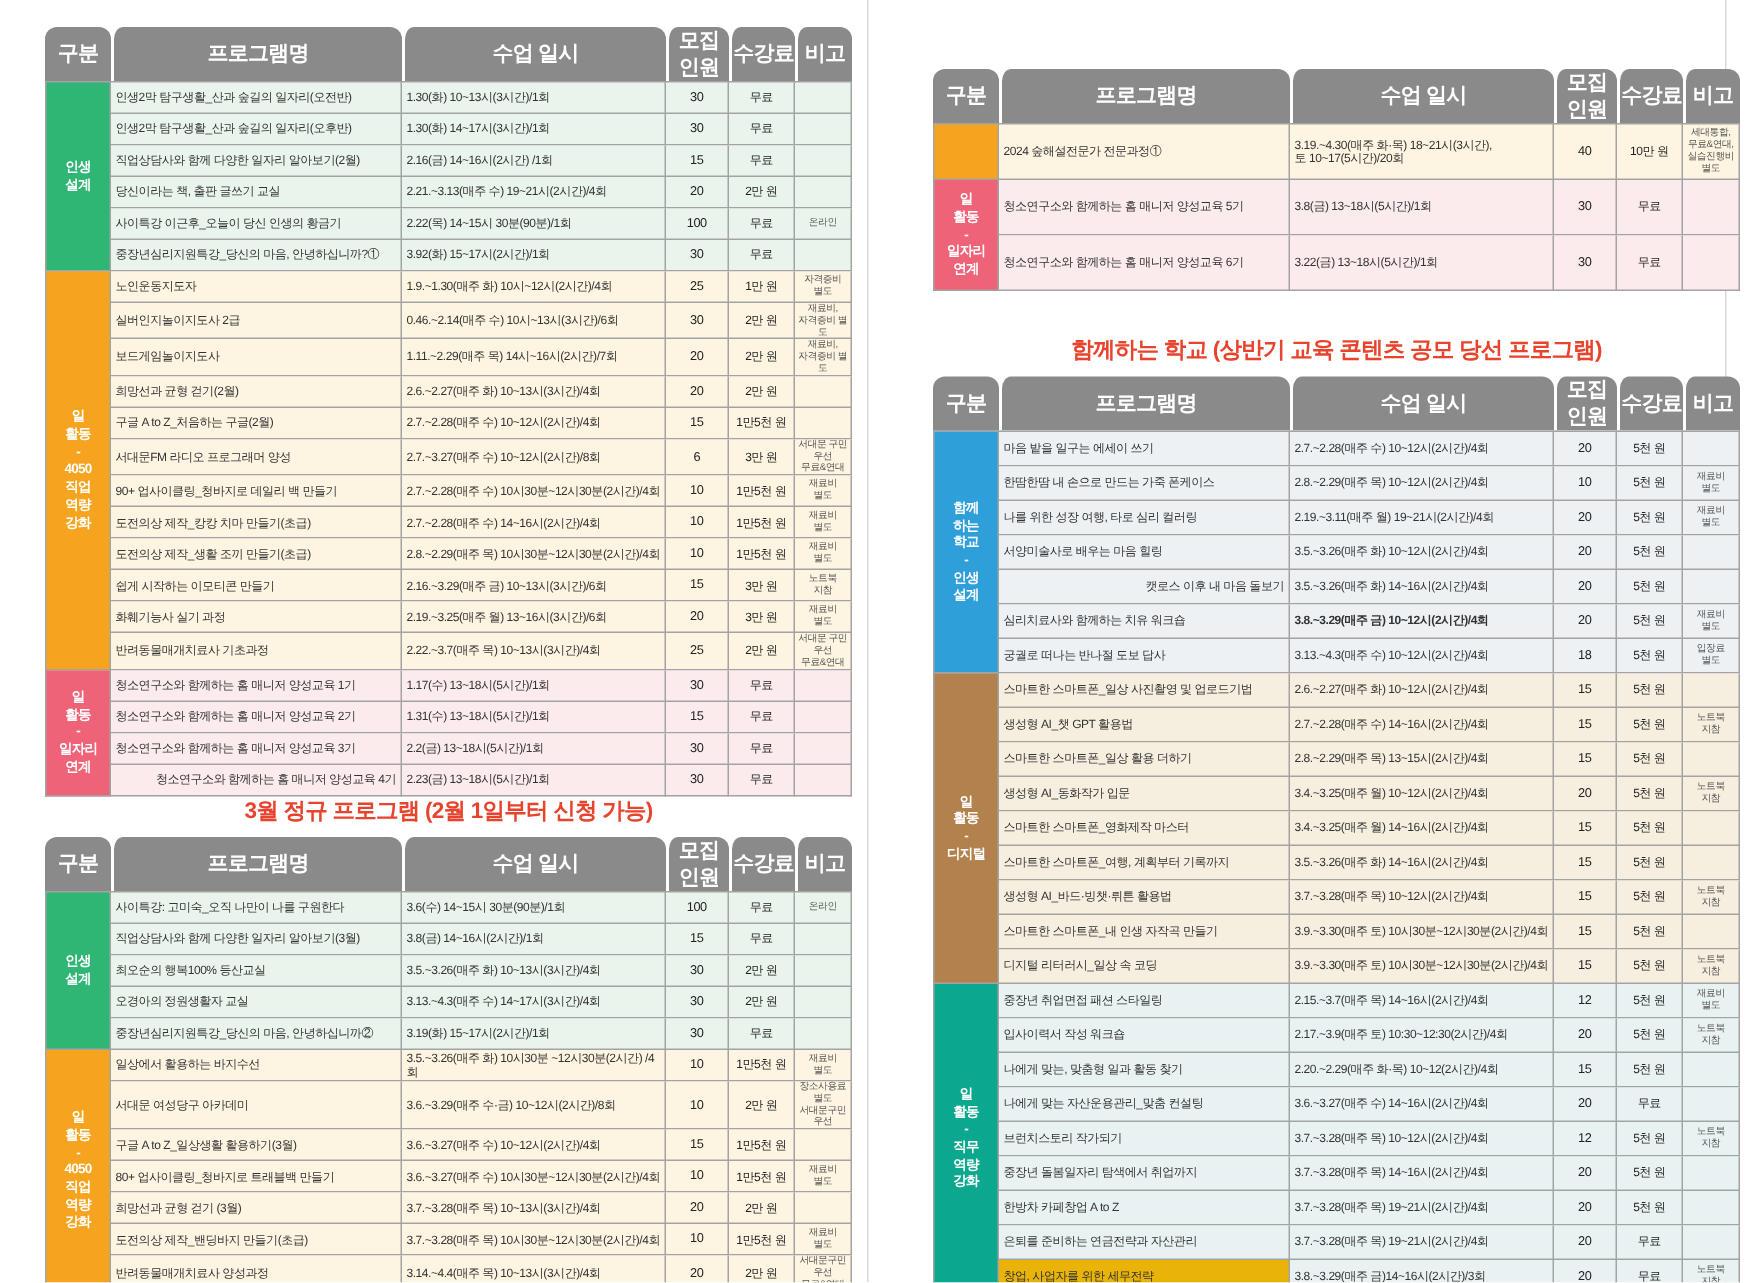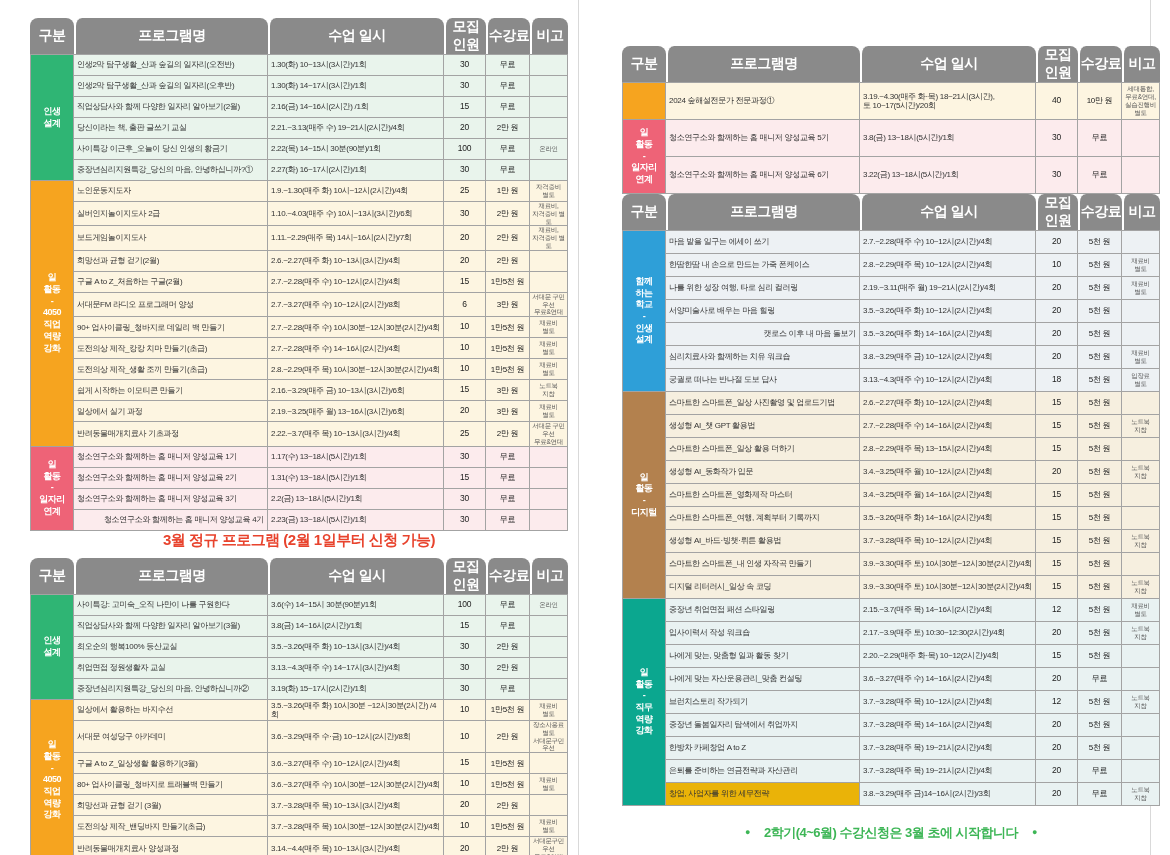--- a/index.html
+++ b/index.html
@@ -94,21 +94,21 @@
             </tr>
             <tr>
               <td class="name" style="background: rgb(233, 244, 236);">사이특강 이근후_오늘이 당신 인생의 황금기</td>
               <td class="when" style="background: rgb(233, 244, 236);">2.22(목) 14~15시 30분(90분)/1회</td>
               <td class="num" style="background: rgb(233, 244, 236);">100</td>
               <td class="fee" style="background: rgb(233, 244, 236);">무료</td>
               <td class="note" style="background: rgb(233, 244, 236);">온라인</td>
             </tr>
             <tr>
               <td class="name" style="background: rgb(233, 244, 236);">중장년심리지원특강_당신의 마음, 안녕하십니까?①</td>
-              <td class="when" style="background: rgb(233, 244, 236);">2.27(화) 16~17시(2시간)/1회</td>
+              <td class="when" style="background: rgb(233, 244, 236);">3.92(화) 15~17시(2시간)/1회</td>
               <td class="num" style="background: rgb(233, 244, 236);">30</td>
               <td class="fee" style="background: rgb(233, 244, 236);">무료</td>
               <td class="note" style="background: rgb(233, 244, 236);"></td>
             </tr>
             <tr>
               <td class="cat" rowspan="12" style="background: rgb(246, 164, 31);">일
 활동
 -
 4050
 직업
@@ -116,21 +116,21 @@
 강화</td>
               <td class="name" style="background: rgb(253, 245, 225);">노인운동지도자</td>
               <td class="when" style="background: rgb(253, 245, 225);">1.9.~1.30(매주 화) 10시~12시(2시간)/4회</td>
               <td class="num" style="background: rgb(253, 245, 225);">25</td>
               <td class="fee" style="background: rgb(253, 245, 225);">1만 원</td>
               <td class="note" style="background: rgb(253, 245, 225);">자격증비
 별도</td>
             </tr>
             <tr>
               <td class="name" style="background: rgb(253, 245, 225);">실버인지놀이지도사 2급</td>
-              <td class="when" style="background: rgb(253, 245, 225);">1.10.~4.03(매주 수) 10시~13시(3시간)/6회</td>
+              <td class="when" style="background: rgb(253, 245, 225);">0.46.~2.14(매주 수) 10시~13시(3시간)/6회</td>
               <td class="num" style="background: rgb(253, 245, 225);">30</td>
               <td class="fee" style="background: rgb(253, 245, 225);">2만 원</td>
               <td class="note" style="background: rgb(253, 245, 225);">재료비,
 자격증비 별도</td>
             </tr>
             <tr>
               <td class="name" style="background: rgb(253, 245, 225);">보드게임놀이지도사</td>
               <td class="when" style="background: rgb(253, 245, 225);">1.11.~2.29(매주 목) 14시~16시(2시간)/7회</td>
               <td class="num" style="background: rgb(253, 245, 225);">20</td>
               <td class="fee" style="background: rgb(253, 245, 225);">2만 원</td>
@@ -185,21 +185,21 @@
             </tr>
             <tr>
               <td class="name" style="background: rgb(253, 245, 225);">쉽게 시작하는 이모티콘 만들기</td>
               <td class="when" style="background: rgb(253, 245, 225);">2.16.~3.29(매주 금) 10~13시(3시간)/6회</td>
               <td class="num" style="background: rgb(253, 245, 225);">15</td>
               <td class="fee" style="background: rgb(253, 245, 225);">3만 원</td>
               <td class="note" style="background: rgb(253, 245, 225);">노트북
 지참</td>
             </tr>
             <tr>
-              <td class="name" style="background: rgb(253, 245, 225);">일상에서 실기 과정</td>
+              <td class="name" style="background: rgb(253, 245, 225);">화훼기능사 실기 과정</td>
               <td class="when" style="background: rgb(253, 245, 225); margin-left: 19px;">2.19.~3.25(매주 월) 13~16시(3시간)/6회</td>
               <td class="num" style="background: rgb(253, 245, 225);">20</td>
               <td class="fee" style="background: rgb(253, 245, 225);">3만 원</td>
               <td class="note" style="background: rgb(253, 245, 225);">재료비
 별도</td>
             </tr>
             <tr>
               <td class="name" style="background: rgb(253, 245, 225);">반려동물매개치료사 기초과정</td>
               <td class="when" style="background: rgb(253, 245, 225);">2.22.~3.7(매주 목) 10~13시(3시간)/4회</td>
               <td class="num" style="background: rgb(253, 245, 225);">25</td>
@@ -283,21 +283,21 @@
               <td class="note" style="background: rgb(233, 244, 236);"></td>
             </tr>
             <tr>
               <td class="name" style="background: rgb(233, 244, 236);">최오순의 행복100% 등산교실</td>
               <td class="when" style="background: rgb(233, 244, 236);">3.5.~3.26(매주 화) 10~13시(3시간)/4회</td>
               <td class="num" style="background: rgb(233, 244, 236);">30</td>
               <td class="fee" style="background: rgb(233, 244, 236);">2만 원</td>
               <td class="note" style="background: rgb(233, 244, 236);"></td>
             </tr>
             <tr>
-              <td class="name" style="background: rgb(233, 244, 236);">취업면접 정원생활자 교실</td>
+              <td class="name" style="background: rgb(233, 244, 236);">오경아의 정원생활자 교실</td>
               <td class="when" style="background: rgb(233, 244, 236);">3.13.~4.3(매주 수) 14~17시(3시간)/4회</td>
               <td class="num" style="background: rgb(233, 244, 236);">30</td>
               <td class="fee" style="background: rgb(233, 244, 236);">2만 원</td>
               <td class="note" style="background: rgb(233, 244, 236);"></td>
             </tr>
             <tr>
               <td class="name" style="background: rgb(233, 244, 236);">중장년심리지원특강_당신의 마음, 안녕하십니까②</td>
               <td class="when" style="background: rgb(233, 244, 236);">3.19(화) 15~17시(2시간)/1회</td>
               <td class="num" style="background: rgb(233, 244, 236);">30</td>
               <td class="fee" style="background: rgb(233, 244, 236);">무료</td>
@@ -418,20 +418,21 @@
               <td class="name" style="background: rgb(252, 235, 237);">청소연구소와 함께하는 홈 매니저 양성교육 6기</td>
               <td class="when" style="background: rgb(252, 235, 237);">3.22(금) 13~18시(5시간)/1회</td>
               <td class="num" style="background: rgb(252, 235, 237);">30</td>
               <td class="fee" style="background: rgb(252, 235, 237);">무료</td>
               <td class="note" style="background: rgb(252, 235, 237);"></td>
             </tr>
           </tbody>
         </table>
       </div>
 
+    <h2 class="tbl-title" style="margin-top:30px">함께하는 학교 (상반기 교육 콘텐츠 공모 당선 프로그램)</h2>
     <div>
         <table class="sched t-mid">
           <colgroup>
             <col style="width: 44px;">
             <col style="width: 194px;">
             <col style="width: 176px;">
             <col style="width: 42px;">
             <col style="width: 44px;">
             <col style="width: 38px;">
           </colgroup>
@@ -484,21 +485,21 @@
             </tr>
             <tr>
               <td class="name" style="background: rgb(237, 241, 244); text-align: right;">캣로스 이후 내 마음 돌보기</td>
               <td class="when" style="background: rgb(237, 241, 244);">3.5.~3.26(매주 화) 14~16시(2시간)/4회</td>
               <td class="num" style="background: rgb(237, 241, 244);">20</td>
               <td class="fee" style="background: rgb(237, 241, 244);">5천 원</td>
               <td class="note" style="background: rgb(237, 241, 244);"></td>
             </tr>
             <tr>
               <td class="name" style="background: rgb(237, 241, 244);">심리치료사와 함께하는 치유 워크숍</td>
-              <td class="when" style="background: rgb(237, 241, 244);">3.8.~3.29(매주 금) 10~12시(2시간)/4회</td>
+              <td class="when" style="background: rgb(237, 241, 244); font-weight: bold;">3.8.~3.29(매주 금) 10~12시(2시간)/4회</td>
               <td class="num" style="background: rgb(237, 241, 244);">20</td>
               <td class="fee" style="background: rgb(237, 241, 244);">5천 원</td>
               <td class="note" style="background: rgb(237, 241, 244);">재료비
 별도</td>
             </tr>
             <tr>
               <td class="name" style="background: rgb(237, 241, 244);">궁궐로 떠나는 반나절 도보 답사</td>
               <td class="when" style="background: rgb(237, 241, 244);">3.13.~4.3(매주 수) 10~12시(2시간)/4회</td>
               <td class="num" style="background: rgb(237, 241, 244);">18</td>
               <td class="fee" style="background: rgb(237, 241, 244);">5천 원</td>

